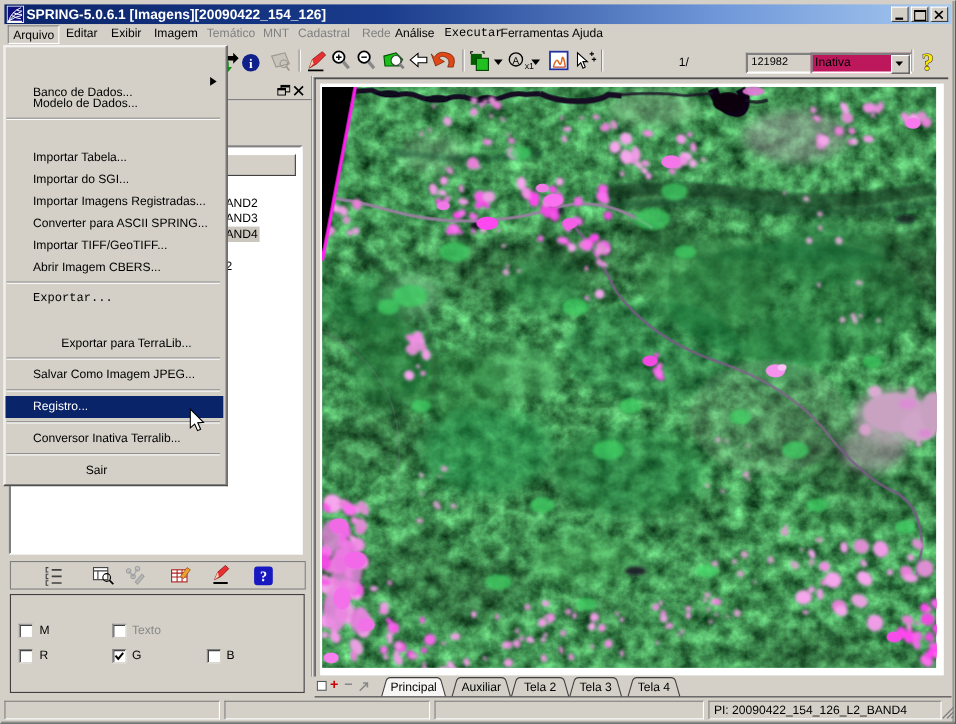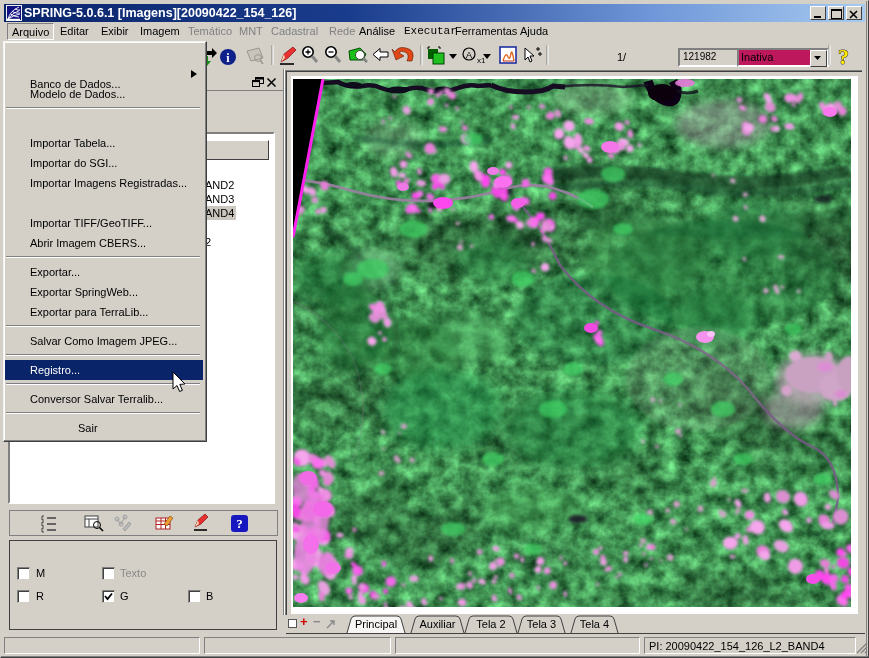--- a/index.html
+++ b/index.html
@@ -835,36 +835,36 @@
     <div style="position:absolute;left:2px;top:0;width:194px;height:20px;padding:4px 0 0 24px;box-sizing:border-box;margin-top:32px;">Banco de Dados...</div>
     <svg style="position:absolute;left:186px;top:27px" width="8" height="10">
       <path d="M1,1 L7,5 L1,9 Z" fill="#000"></path>
     </svg>
     <div style="position:absolute;left:2px;top:42px;width:194px;height:20px;padding:4px 0 0 24px;box-sizing:border-box;">Modelo de Dados...</div>
     <div style="position:absolute;left:2px;top:65px;width:194px;height:1px;background:#808080;"></div>
     <div style="position:absolute;left:2px;top:66px;width:194px;height:1px;background:#fff;"></div>
     <div style="position:absolute;left:2px;top:91px;width:194px;height:20px;padding:4px 0 0 24px;box-sizing:border-box;">Importar Tabela...</div>
     <div style="position:absolute;left:2px;top:111px;width:194px;height:20px;padding:4px 0 0 24px;box-sizing:border-box;">Importar do SGI...</div>
     <div style="position:absolute;left:2px;top:131px;width:194px;height:20px;padding:4px 0 0 24px;box-sizing:border-box;">Importar Imagens Registradas...</div>
+    <div style="position:absolute;left:2px;top:151px;width:194px;height:20px;padding:4px 0 0 24px;box-sizing:border-box;">Converter para ASCII SPRING...</div>
     <div style="position:absolute;left:2px;top:171px;width:194px;height:20px;padding:4px 0 0 24px;box-sizing:border-box;">Importar TIFF/GeoTIFF...</div>
     <div style="position:absolute;left:2px;top:191px;width:194px;height:20px;padding:4px 0 0 24px;box-sizing:border-box;">Abrir Imagem CBERS...</div>
     <div style="position:absolute;left:2px;top:214px;width:194px;height:1px;background:#808080;"></div>
     <div style="position:absolute;left:2px;top:215px;width:194px;height:1px;background:#fff;"></div>
-    <div style="position:absolute;left:2px;top:220px;width:194px;height:20px;padding:4px 0 0 24px;box-sizing:border-box;">Exportar...</div>
-    <div style="position:absolute;left:2px;top:240px;width:194px;height:20px;padding:4px 0 0 24px;box-sizing:border-box;">Exportar SpringWeb...</div>
-    <div style="position:absolute;left:2px;top:260px;width:194px;height:20px;padding:4px 0 0 24px;box-sizing:border-box;">Exportar para TerraLib...</div>
+    <div style="position:absolute;left:2px;top:220px;width:194px;height:20px;padding:4px 0 0 24px;box-sizing:border-box;font-family:Liberation Mono, monospace;">Exportar...</div>
+    <div style="position:absolute;left:2px;top:260px;width:194px;height:20px;padding:4px 0 0 24px;box-sizing:border-box;text-align:center;">Exportar para TerraLib...</div>
     <div style="position:absolute;left:2px;top:283px;width:194px;height:1px;background:#808080;"></div>
     <div style="position:absolute;left:2px;top:284px;width:194px;height:1px;background:#fff;"></div>
     <div style="position:absolute;left:2px;top:289px;width:194px;height:20px;padding:4px 0 0 24px;box-sizing:border-box;">Salvar Como Imagem JPEG...</div>
     <div style="position:absolute;left:2px;top:312px;width:194px;height:1px;background:#808080;"></div>
     <div style="position:absolute;left:2px;top:313px;width:194px;height:1px;background:#fff;"></div>
     <div style="position:absolute;left:2px;top:318px;width:194px;height:20px;padding:4px 16px 0 24px;box-sizing:border-box;background:#0a246a;color:#fff;width:198px;left:1px;padding-left:25px;">Registro...</div>
     <div style="position:absolute;left:2px;top:341px;width:194px;height:1px;background:#808080;"></div>
     <div style="position:absolute;left:2px;top:342px;width:194px;height:1px;background:#fff;"></div>
-    <div style="position:absolute;left:2px;top:347px;width:194px;height:20px;padding:4px 0 0 24px;box-sizing:border-box;">Conversor Salvar Terralib...</div>
+    <div style="position:absolute;left:2px;top:347px;width:194px;height:20px;padding:4px 0 0 24px;box-sizing:border-box;">Conversor Inativa Terralib...</div>
     <div style="position:absolute;left:2px;top:370px;width:194px;height:1px;background:#808080;"></div>
     <div style="position:absolute;left:2px;top:371px;width:194px;height:1px;background:#fff;"></div>
     <div style="position:absolute;left:2px;top:376px;width:194px;height:20px;padding:4px 0 0 24px;box-sizing:border-box;margin-left:48px;">Sair</div>
   </div>
 
 <div class="abs" style="left:1px;top:656px;width:867px;height:1px;background:#808080;"></div>
 <div class="abs" style="left:866px;top:1px;width:1px;height:656px;background:#808080;"></div>
 
 <svg class="abs" style="left:172px;top:371px" width="16" height="24" viewBox="0 0 16 24">
   <path d="M1,1 L1,18 L5,14.5 L7.6,20.5 L10.4,19.3 L7.8,13.4 L13,13 Z" fill="#fff" stroke="#000" stroke-width="1"></path>

